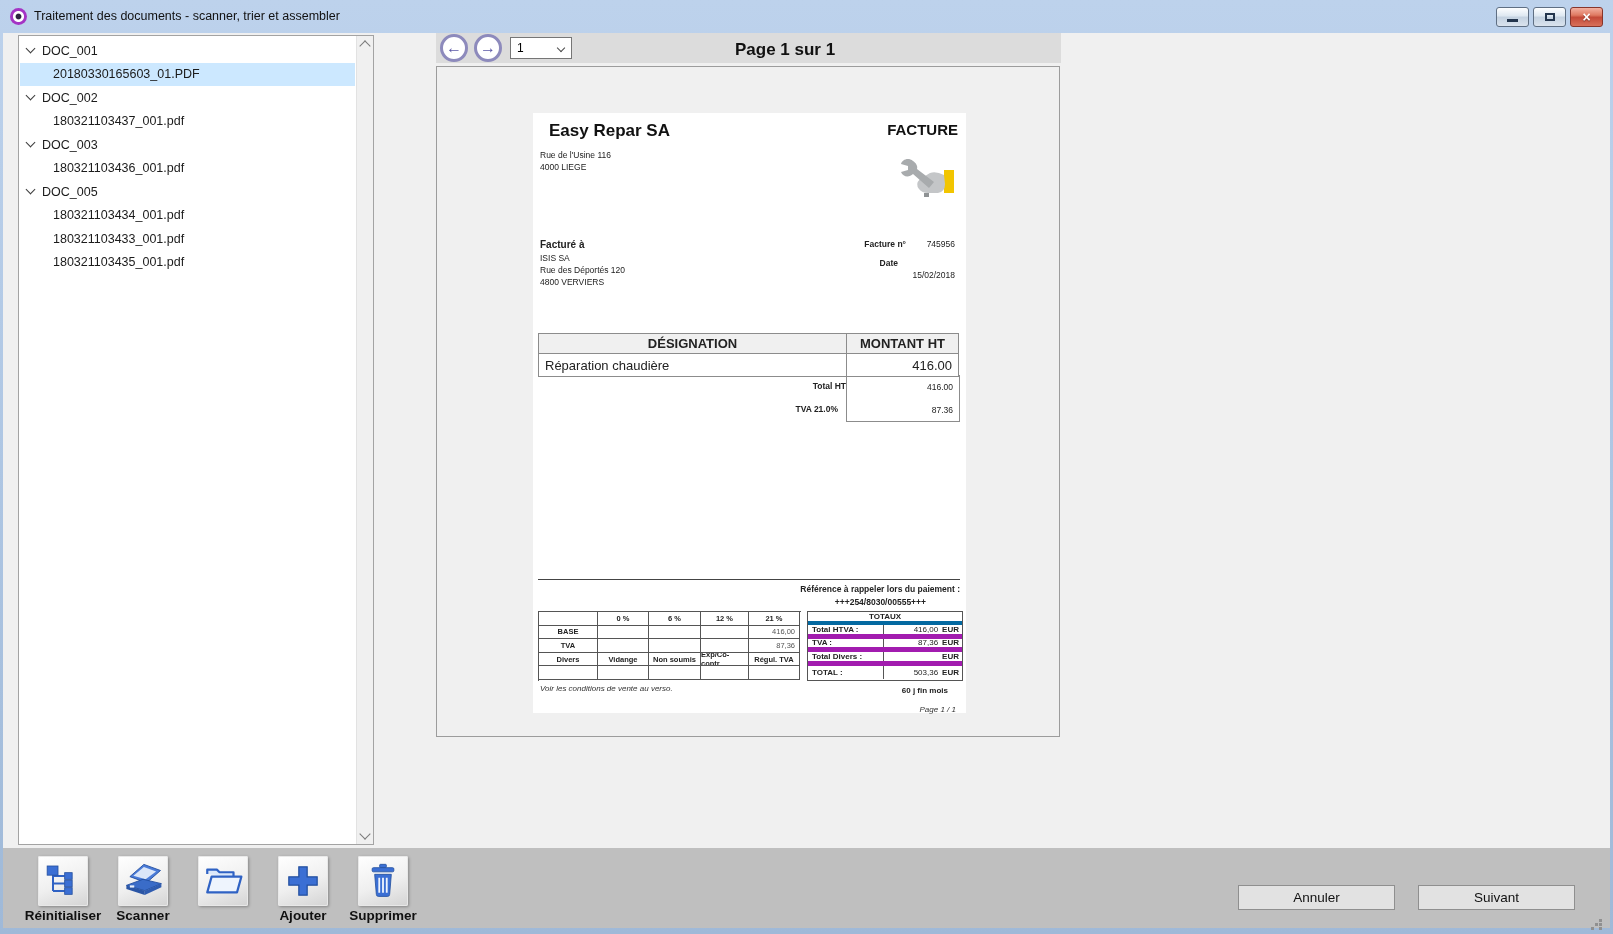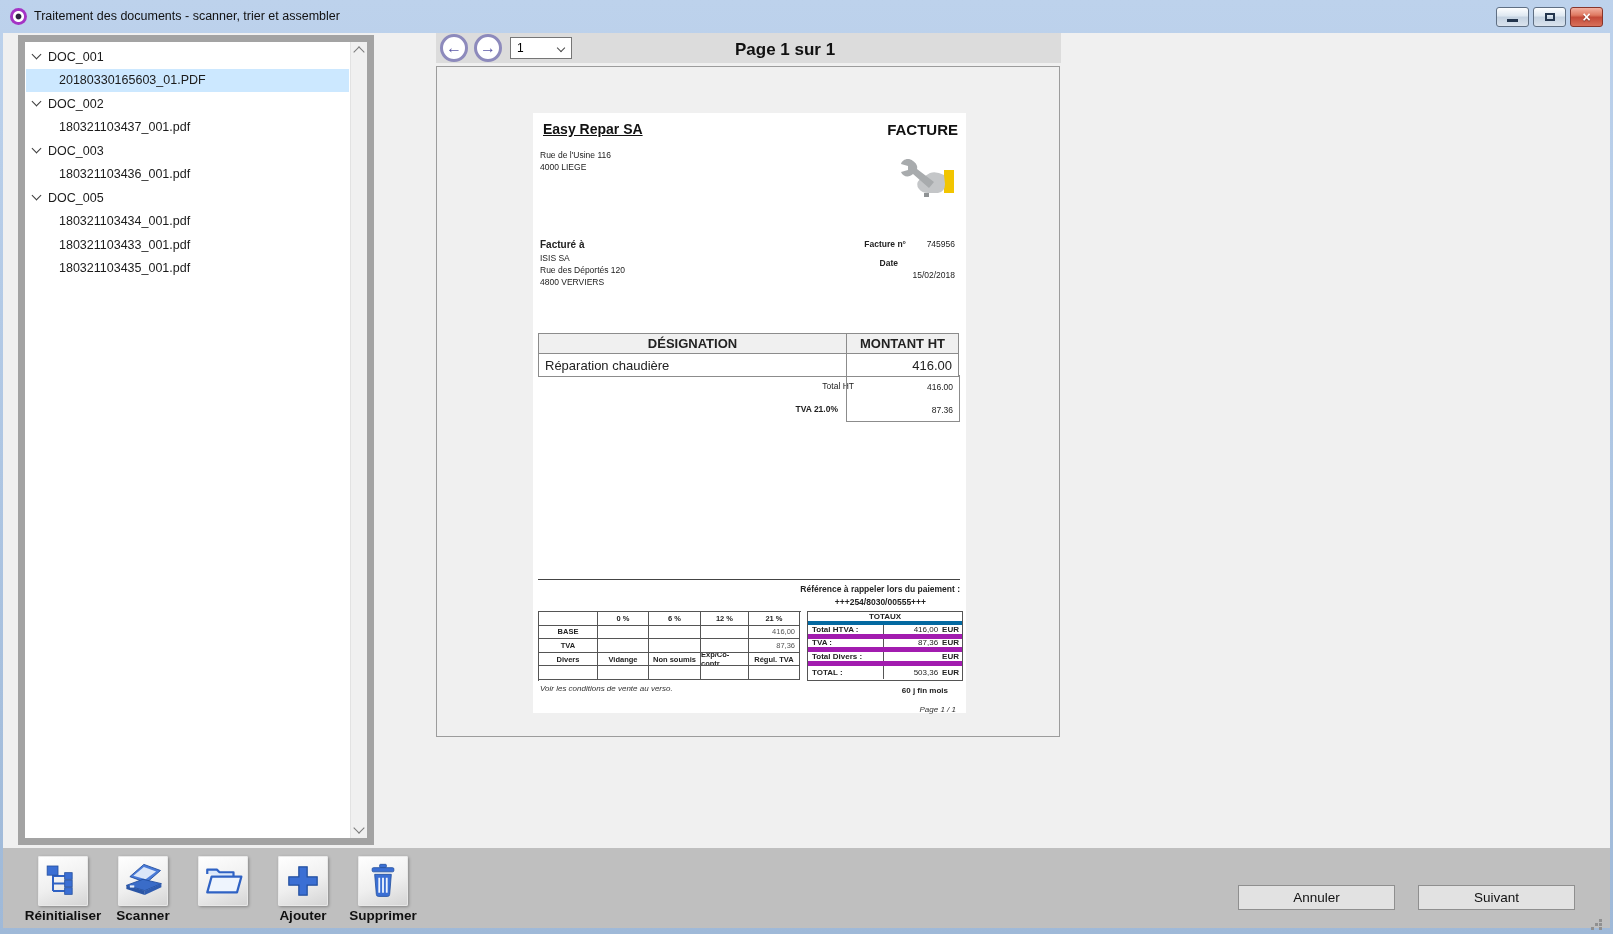--- a/index.html
+++ b/index.html
@@ -22,21 +22,21 @@
              background:linear-gradient(180deg,#f3b0a0 0%,#df7a62 40%,#c44a38 52%,#d8705a 100%); }
   .glyph-min { width:11px; height:3px; background:#23354d; margin-top:7px; }
   .glyph-max { width:10px; height:8px; border:2px solid #23354d; background:transparent; }
   .glyph-close { color:#fff; font-weight:bold; font-size:14px; line-height:1; text-shadow:0 1px 1px rgba(0,0,0,.4); }
 
   
   .content { position:absolute; left:3px; right:3px; top:33px; bottom:6px; background:#f0f0f0; }
 
   
   .tree-panel { position:absolute; left:15px; top:2px; width:356px; height:810px;
-                background:#fff; border:7px solid #a3a3a3; }
+                background:#fff; border:1px solid #a3a3a3; }
   .tree-rows { position:absolute; left:1px; top:3px; right:18px; }
   .tree-row { height:23.5px; display:flex; align-items:center; font-size:12.5px; color:#1b1b1b; }
   .tree-row.folder { padding-left:7px; }
   .tree-row.file { padding-left:33px; }
   .tree-row.selected { background:#cce8ff; }
   .chev { width:7px; height:7px; border-right:1.6px solid #3c3c3c; border-bottom:1.6px solid #3c3c3c;
           transform:rotate(45deg); margin:-4px 8px 0 0; flex:0 0 auto; }
   .tree-scrollbar { position:absolute; top:0; right:0; width:17px; height:100%;
                     background:#f0f0f0; border-left:1px solid #e2e2e2; }
   .sb-arrow { position:absolute; left:4px; width:8px; height:8px; }
@@ -54,21 +54,21 @@
                  border:1px solid #767676; font-size:12px; display:flex; align-items:center; padding-left:6px; }
   .page-select .dd-chev { position:absolute; right:7px; top:7px; width:6px; height:6px;
                  border-right:1.4px solid #4a4a4a; border-bottom:1.4px solid #4a4a4a; transform:rotate(45deg); }
   .page-label { position:absolute; left:299px; top:7px; font-size:17px; font-weight:bold; color:#111; }
 
   
   .viewer { position:absolute; left:433px; top:33px; width:624px; height:671px;
             background:#f0f0f0; border:1px solid #9c9c9c; }
   .page { position:absolute; left:96px; top:46px; width:433px; height:600px; background:#fff; color:#222; }
 
-  .inv-company { position:absolute; left:10px; top:8px; font-size:14px; font-weight:bold; color:#111;text-decoration:underline; }
+  .inv-company { position:absolute; left:16px; top:8px; font-size:17px; font-weight:bold; color:#111; }
   .inv-doc-type { position:absolute; right:8px; top:8px; font-size:15px; font-weight:bold; color:#111; }
   .inv-addr1 { position:absolute; left:7px; top:37px; font-size:8.5px; }
   .inv-addr2 { position:absolute; left:7px; top:49px; font-size:8.5px; }
   .inv-logo { position:absolute; right:10px; top:42px; }
 
   .inv-billto-h { position:absolute; left:7px; top:126px; font-size:10px; font-weight:bold; }
   .inv-billto-1 { position:absolute; left:7px; top:140px; font-size:8.5px; }
   .inv-billto-2 { position:absolute; left:7px; top:152px; font-size:8.5px; }
   .inv-billto-3 { position:absolute; left:7px; top:164px; font-size:8.5px; }
   .inv-no-label { position:absolute; right:60px; top:126px; font-size:8.5px; font-weight:bold; }
@@ -81,21 +81,21 @@
   .it-row  { display:flex; height:22px; }
   .it-c1 { flex:0 0 308px; border-right:1px solid #8c8c8c; display:flex; align-items:center; }
   .it-head .it-c1, .it-head .it-c2 { justify-content:center; }
   .it-c2 { flex:1; display:flex; align-items:center; }
   .it-row .it-c1 { padding-left:6px; }
   .it-row .it-c2 { justify-content:flex-end; padding-right:6px; }
   .amount-ext { position:absolute; left:313px; top:262px; width:114px; height:47px;
                 border-left:1px solid #8c8c8c; border-right:1px solid #8c8c8c; border-bottom:1px solid #8c8c8c;
                 font-size:8.5px; }
   .amount-ext div { height:23px; display:flex; align-items:center; justify-content:flex-end; padding-right:6px; }
-  .tot-ht-label  { position:absolute; right:112px; top:268px; font-size:8.5px; font-weight:normal;margin-left:36px; }
+  .tot-ht-label  { position:absolute; right:120px; top:268px; font-size:8.5px; font-weight:bold;margin-left:36px; }
   .tva-label     { position:absolute; right:128px; top:291px; font-size:8.5px; font-weight:bold; }
 
   .page-rule { position:absolute; left:5px; right:6px; top:466px; border-top:1px solid #444; }
   .ref1 { position:absolute; right:6px;  top:471px; font-size:8.5px; font-weight:bold; }
   .ref2 { position:absolute; right:40px; top:484px; font-size:8.5px; font-weight:bold; }
 
   .vat-table { position:absolute; left:5px; top:498px; width:263px; height:70px;
                display:grid; grid-template-columns:59px 51px 52px 48px 51px; grid-auto-rows:13.6px;
                border-top:1px solid #555; border-left:1px solid #555; font-size:7.5px; }
   .vat-cell { border-right:1px solid #555; border-bottom:1px solid #555;

